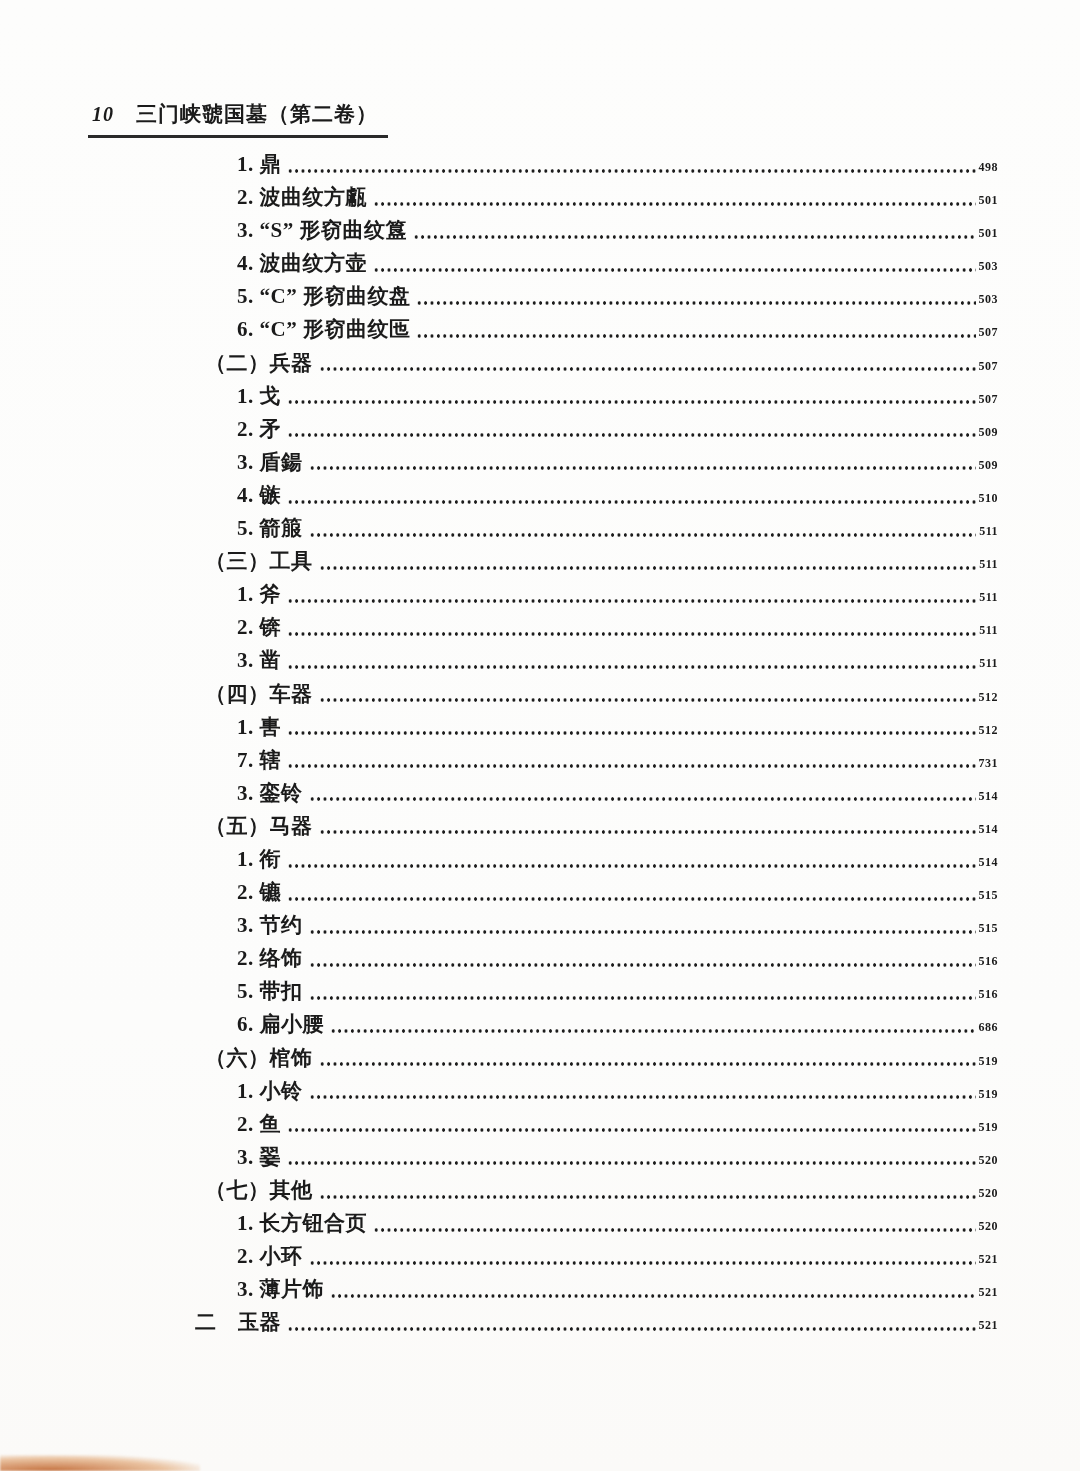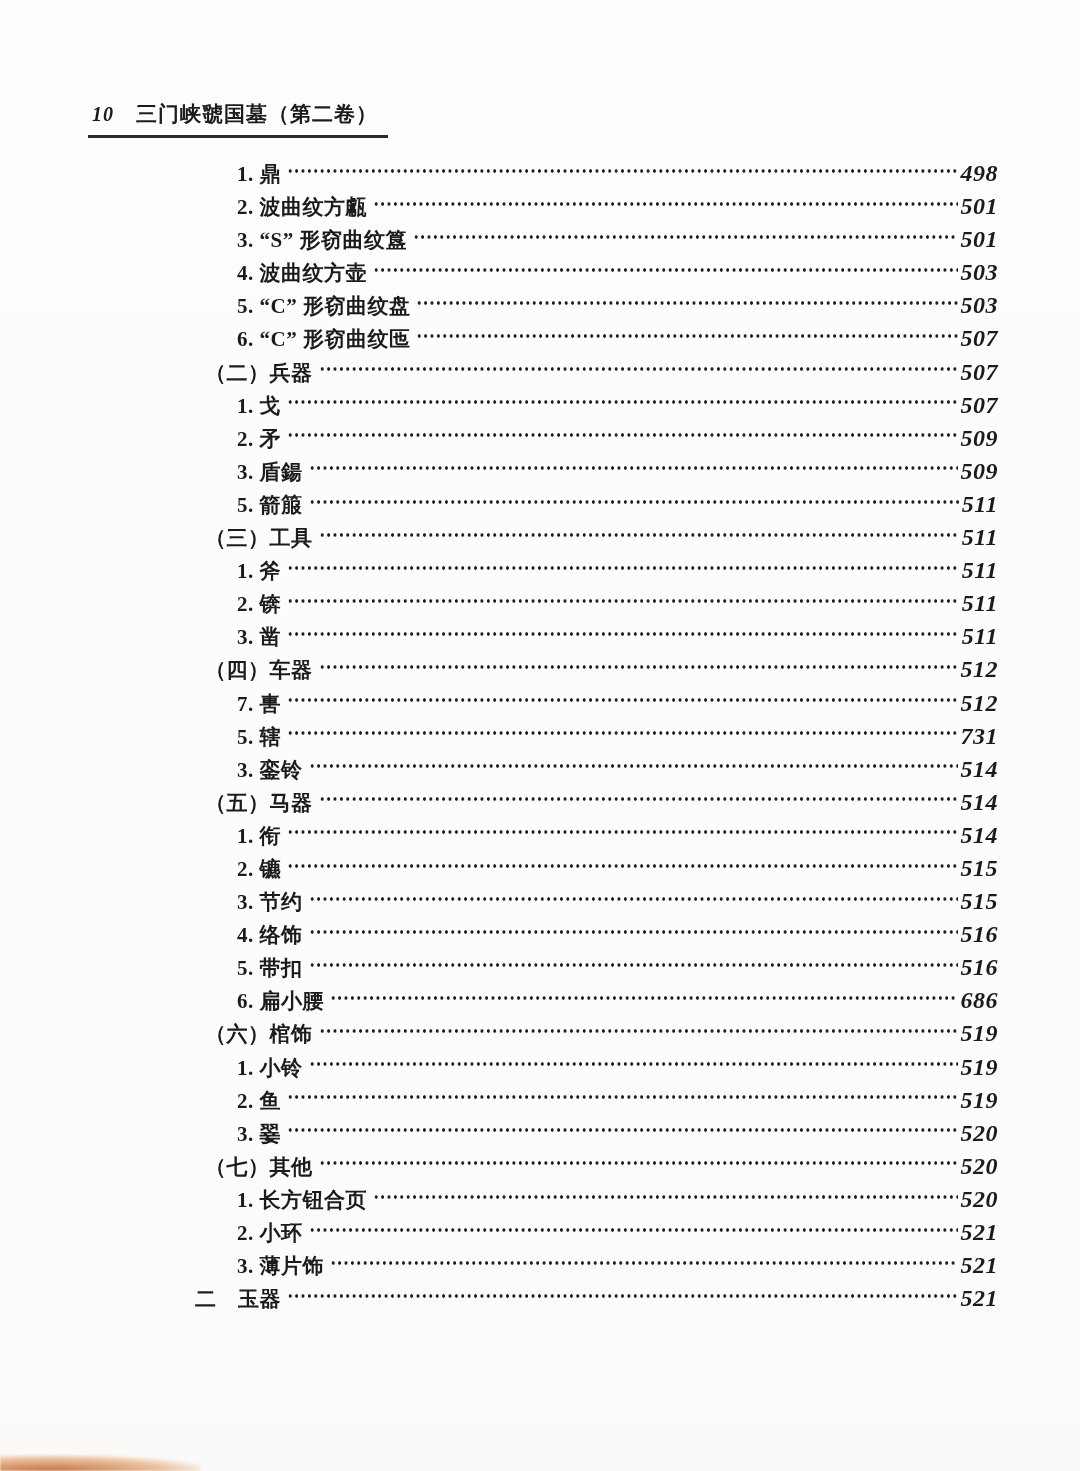--- a/index.html
+++ b/index.html
@@ -65,26 +65,24 @@
     flex: 1;
     align-self: flex-end;
     height: 7px;
     margin: 0 3px 9px 6px;
     background-image: radial-gradient(circle, #1c1c1c 1.45px, rgba(0,0,0,0) 1.9px);
     background-size: 6.4px 6px;
     background-repeat: repeat-x;
     background-position: left center;
   }
   .toc-page {
-    font-style: italic;
     font-weight: bold;
-    font-size: 24px;
+    font-size: 12px;
     white-space: nowrap;
     letter-spacing: 0.5px;
-    margin-top: 10px;
   }
 
   
   .scan-smear {
     position: absolute;
     left: 0;
     bottom: 0;
     width: 200px;
     height: 16px;
     background: radial-gradient(ellipse at 25% 100%,
@@ -148,20 +146,25 @@
         <span class="toc-label">2. 矛</span>
         <span class="leader"></span>
         <span class="toc-page">509</span>
       </div>
       <div class="toc-row lvl2">
         <span class="toc-label">3. 盾鍚</span>
         <span class="leader"></span>
         <span class="toc-page">509</span>
       </div>
       <div class="toc-row lvl2">
+        <span class="toc-label">4. 镞</span>
+        <span class="leader"></span>
+        <span class="toc-page">510</span>
+      </div>
+      <div class="toc-row lvl2">
         <span class="toc-label">5. 箭箙</span>
         <span class="leader"></span>
         <span class="toc-page">511</span>
       </div>
       <div class="toc-row lvl1">
         <span class="toc-label">（三）工具</span>
         <span class="leader"></span>
         <span class="toc-page">511</span>
       </div>
       <div class="toc-row lvl2">
@@ -178,26 +181,26 @@
         <span class="toc-label">3. 凿</span>
         <span class="leader"></span>
         <span class="toc-page">511</span>
       </div>
       <div class="toc-row lvl1">
         <span class="toc-label">（四）车器</span>
         <span class="leader"></span>
         <span class="toc-page">512</span>
       </div>
       <div class="toc-row lvl2">
-        <span class="toc-label">7. 軎</span>
+        <span class="toc-label">1. 軎</span>
         <span class="leader"></span>
         <span class="toc-page">512</span>
       </div>
       <div class="toc-row lvl2">
-        <span class="toc-label">5. 辖</span>
+        <span class="toc-label">7. 辖</span>
         <span class="leader"></span>
         <span class="toc-page">731</span>
       </div>
       <div class="toc-row lvl2">
         <span class="toc-label">3. 銮铃</span>
         <span class="leader"></span>
         <span class="toc-page">514</span>
       </div>
       <div class="toc-row lvl1">
         <span class="toc-label">（五）马器</span>
@@ -213,21 +216,21 @@
         <span class="toc-label">2. 镳</span>
         <span class="leader"></span>
         <span class="toc-page">515</span>
       </div>
       <div class="toc-row lvl2">
         <span class="toc-label">3. 节约</span>
         <span class="leader"></span>
         <span class="toc-page">515</span>
       </div>
       <div class="toc-row lvl2">
-        <span class="toc-label">4. 络饰</span>
+        <span class="toc-label">2. 络饰</span>
         <span class="leader"></span>
         <span class="toc-page">516</span>
       </div>
       <div class="toc-row lvl2">
         <span class="toc-label">5. 带扣</span>
         <span class="leader"></span>
         <span class="toc-page">516</span>
       </div>
       <div class="toc-row lvl2">
         <span class="toc-label">6. 扁小腰</span>

